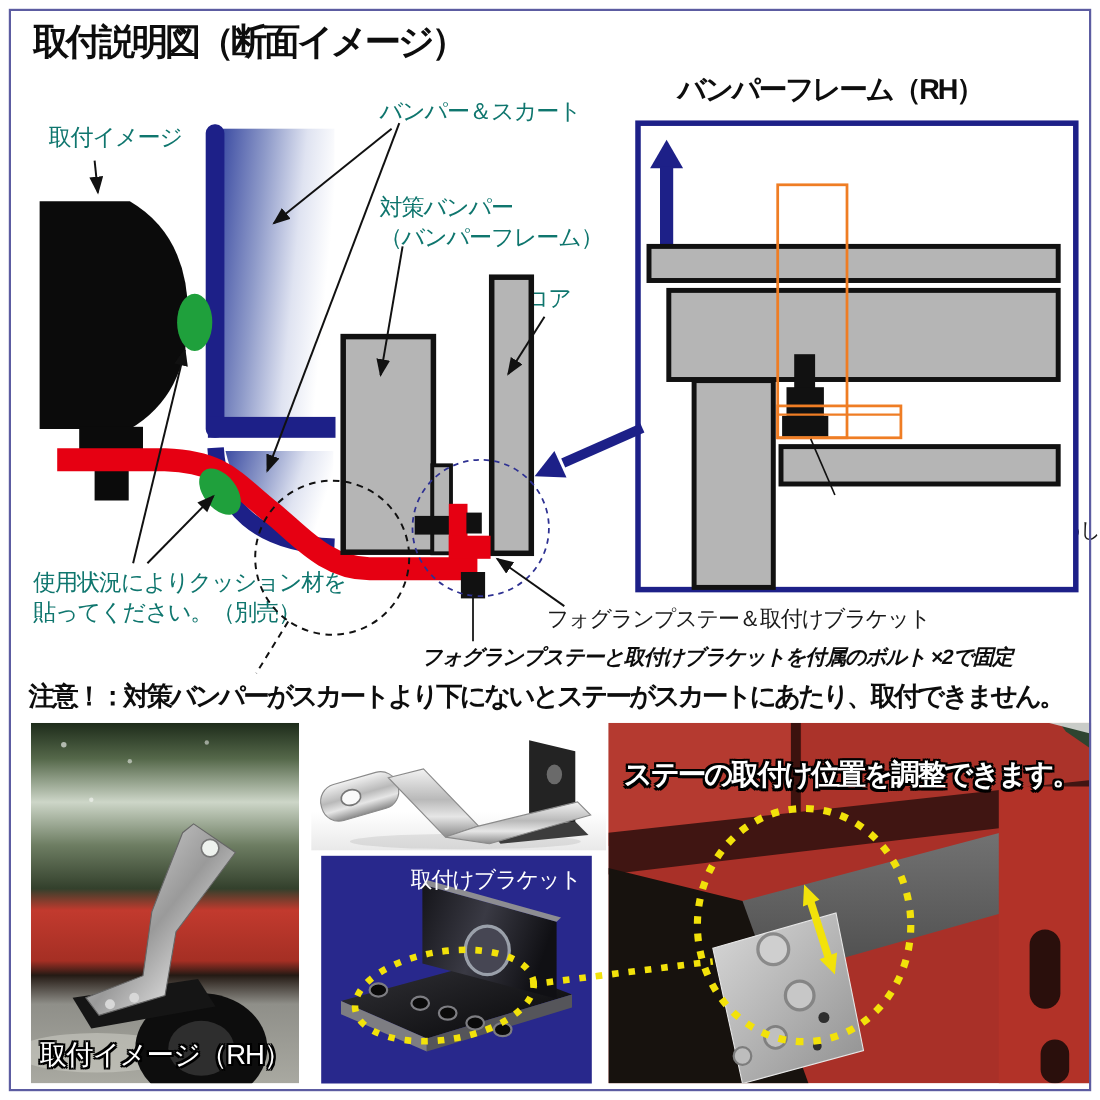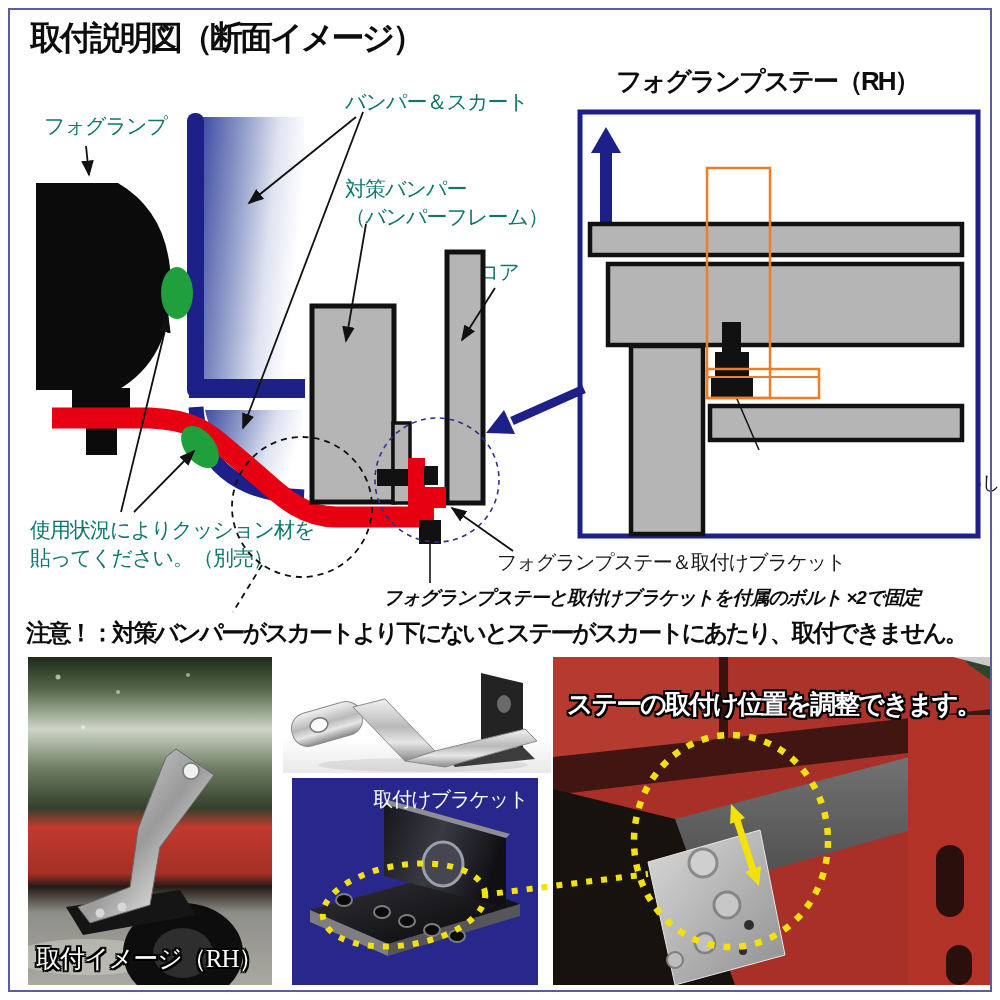--- a/index.html
+++ b/index.html
@@ -11,21 +11,21 @@
   .lbl{font-size:21px;color:#0f766e;letter-spacing:-1px;line-height:1.35;}
   .lbl-s{font-size:20px;color:#1a1a1a;letter-spacing:-1px;}
   .bold-note{font-size:19px;font-weight:bold;color:#0d0d0d;letter-spacing:-1px;font-style:italic;}
   .uv-title{left:616px;top:64px;font-size:26px;font-weight:900;letter-spacing:-2px;color:#0d0d0d;}
   .uv-dir{left:622px;top:130px;font-size:31px;font-weight:900;letter-spacing:1px;color:#1d2088;}
   .orange-lbl{font-size:20px;color:#ef7d24;letter-spacing:-1px;}
   .gray-lbl{font-size:20px;color:#3f3f3f;letter-spacing:-1px;}
   .note3{font-size:19px;color:#1a1a1a;letter-spacing:-1px;line-height:1.38;}
   .caution{left:26px;top:617px;font-size:24px;font-weight:900;letter-spacing:-2.5px;color:#0d0d0d;}
   .photo{position:absolute;overflow:hidden;}
-  .outline-txt{color:#fff;text-shadow:-2px -2px 0 #000,2px -2px 0 #000,-2px 2px 0 #000,2px 2px 0 #000,0 2px 0 #000,0 -2px 0 #000,2px 0 0 #000,-2px 0 0 #000;font-family:Liberation Serif, serif;}
+  .outline-txt{color:#fff;text-shadow:-2px -2px 0 #000,2px -2px 0 #000,-2px 2px 0 #000,2px 2px 0 #000,0 2px 0 #000,0 -2px 0 #000,2px 0 0 #000,-2px 0 0 #000;}
   .cap-left{left:8px;bottom:10px;font-size:25px;letter-spacing:-1px;}
   .cap-right{left:14px;top:30px;font-size:26px;font-weight:900;letter-spacing:-2px;}
   .panel-lbl{right:10px;top:8px;font-size:20px;color:#fff;letter-spacing:-1px;}
   svg{display:block;}
   .z1{z-index:1;} .z3{z-index:3;}
 </style>
 </head>
 <body>
 
 <div class="page">
@@ -100,35 +100,35 @@
     <rect x="707" y="369" width="112" height="29" fill="none" stroke="#ef7d24" stroke-width="2.5"></rect>
     <line x1="707" y1="377" x2="819" y2="377" stroke="#ef7d24" stroke-width="2"></line>
     <line x1="759" y1="450" x2="737" y2="399" stroke="#111" stroke-width="1.5"></line>
 
     <path d="M 584 389 L 512 421" stroke="#1d2088" stroke-width="9" fill="none"></path>
     <polygon points="486,433 515,434 504,410" fill="#1d2088"></polygon>
   </svg>
 
   <div class="abs title">取付説明図（断面イメージ）</div>
 
-  <div class="abs lbl" style="left:44px;top:112px;">フォグランプ</div>
+  <div class="abs lbl" style="left:44px;top:112px;">取付イメージ</div>
   <div class="abs lbl" style="left:345px;top:88px;">バンパー＆スカート</div>
   <div class="abs lbl" style="left:345px;top:175px;">
     <div>対策バンパー</div>
     <div>（バンパーフレーム）</div>
   </div>
   <div class="abs lbl" style="left:478px;top:258px;">コア</div>
   <div class="abs lbl" style="left:30px;top:516px;">
     <div>使用状況によりクッション材を</div>
     <div>貼ってください。（別売）</div>
   </div>
   <div class="abs lbl-s" style="left:497px;top:549px;">フォグランプステー＆取付けブラケット</div>
   <div class="abs bold-note" style="left:383px;top:585px;">フォグランプステーと取付けブラケットを付属のボルト ×2で固定</div>
 
-  <div class="abs uv-title">フォグランプステー（RH）</div>
+  <div class="abs uv-title">バンパーフレーム（RH）</div>
   <div class="abs uv-dir">車両進行方向</div>
   <div class="abs orange-lbl" style="left:780px;top:186px;">フォグランプステー</div>
   <div class="abs gray-lbl" style="right:45px;top:231px;">バンパー</div>
   <div class="abs gray-lbl" style="right:45px;top:272px;">対策バンパー</div>
   <div class="abs orange-lbl" style="left:825px;top:362px;">取付けブラケット</div>
   <div class="abs gray-lbl" style="right:45px;top:412px;">コア</div>
   <div class="abs gray-lbl" style="left:637px;top:503px;">フレーム</div>
   <div class="abs note3" style="left:762px;top:444px;">
     <div>純正のボルトを利用して</div>
     <div>取付けブラケットを共締めして</div>

